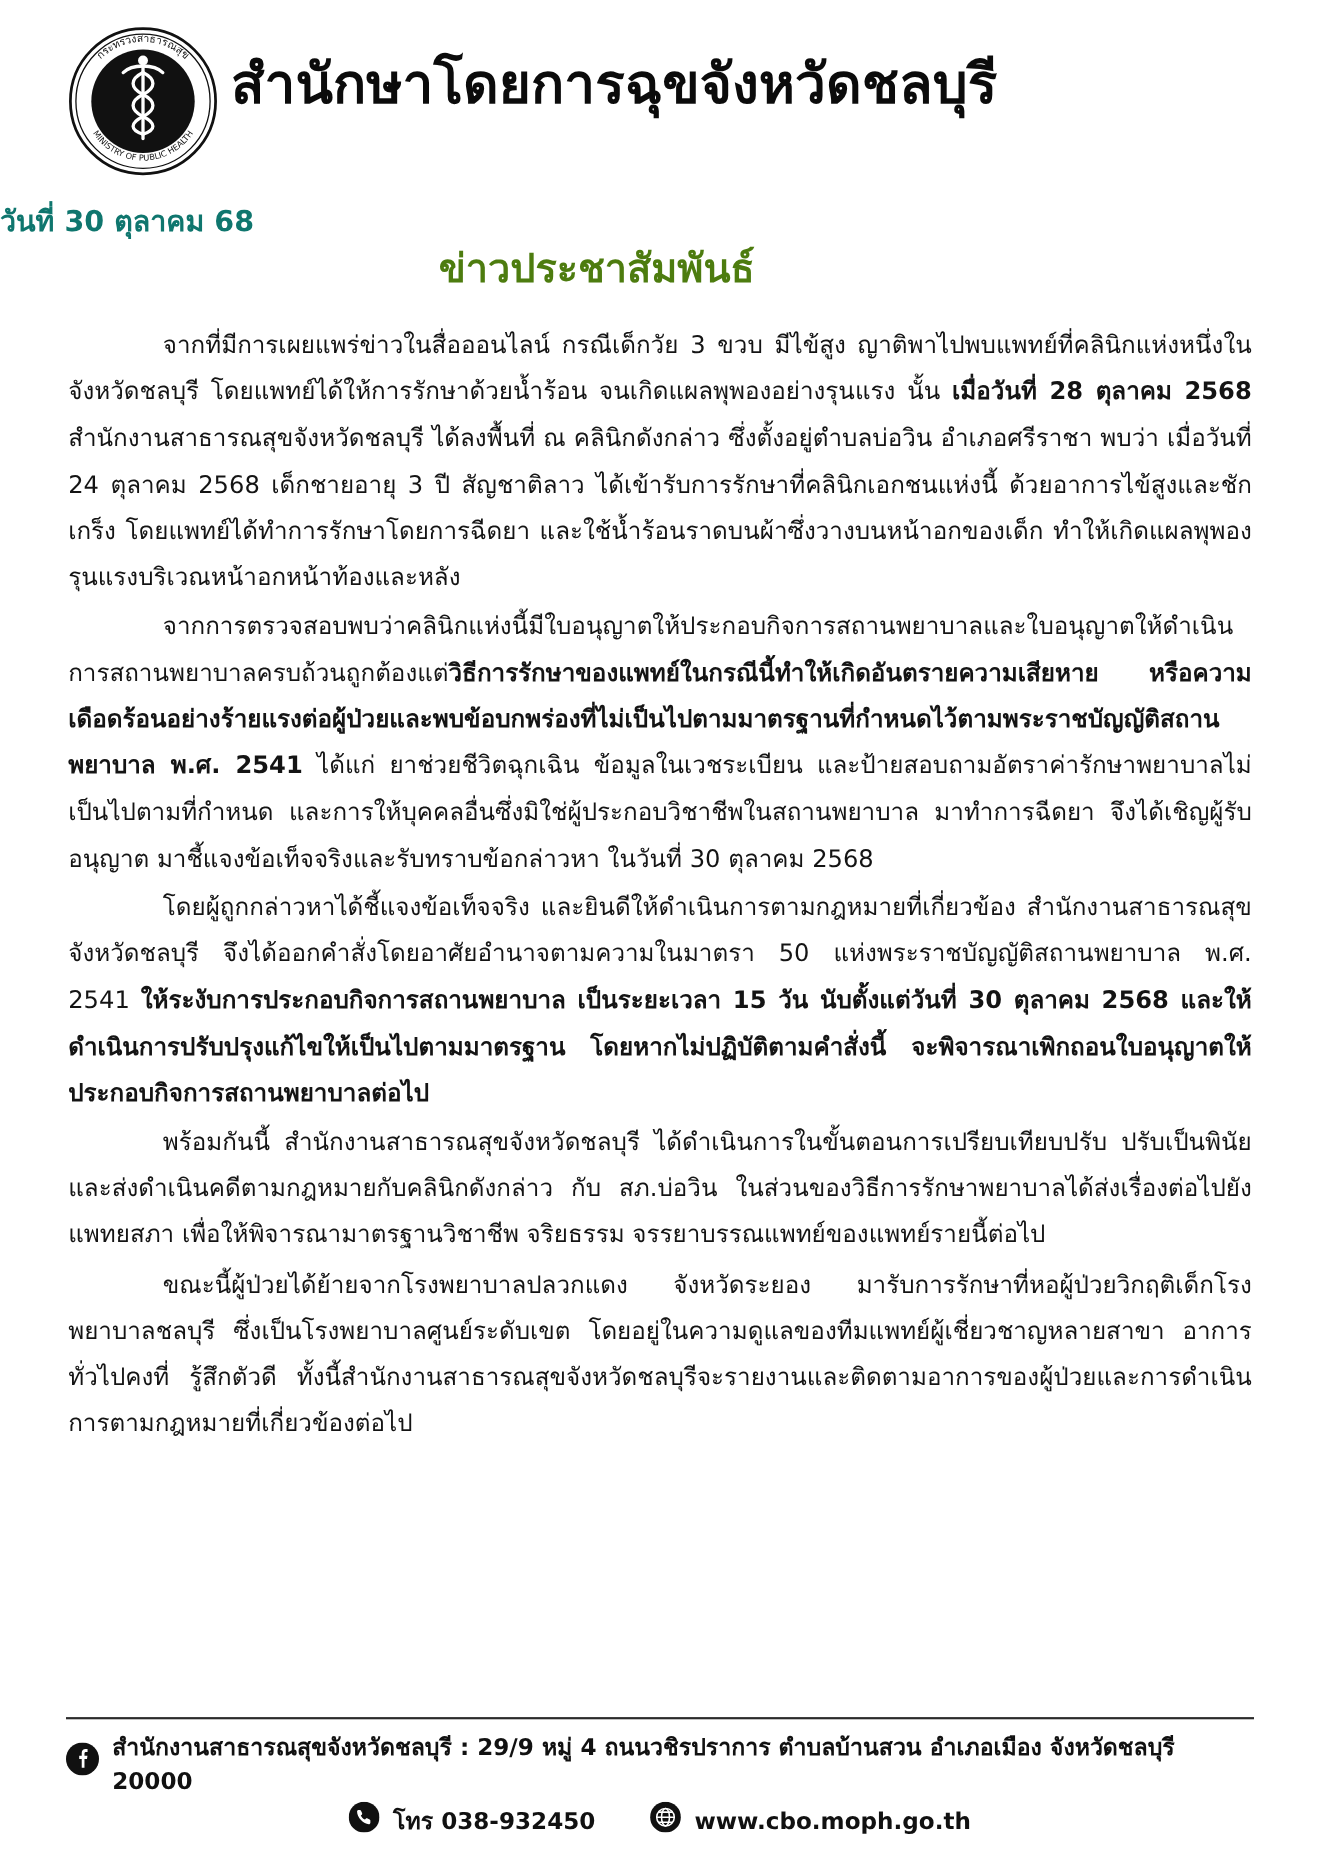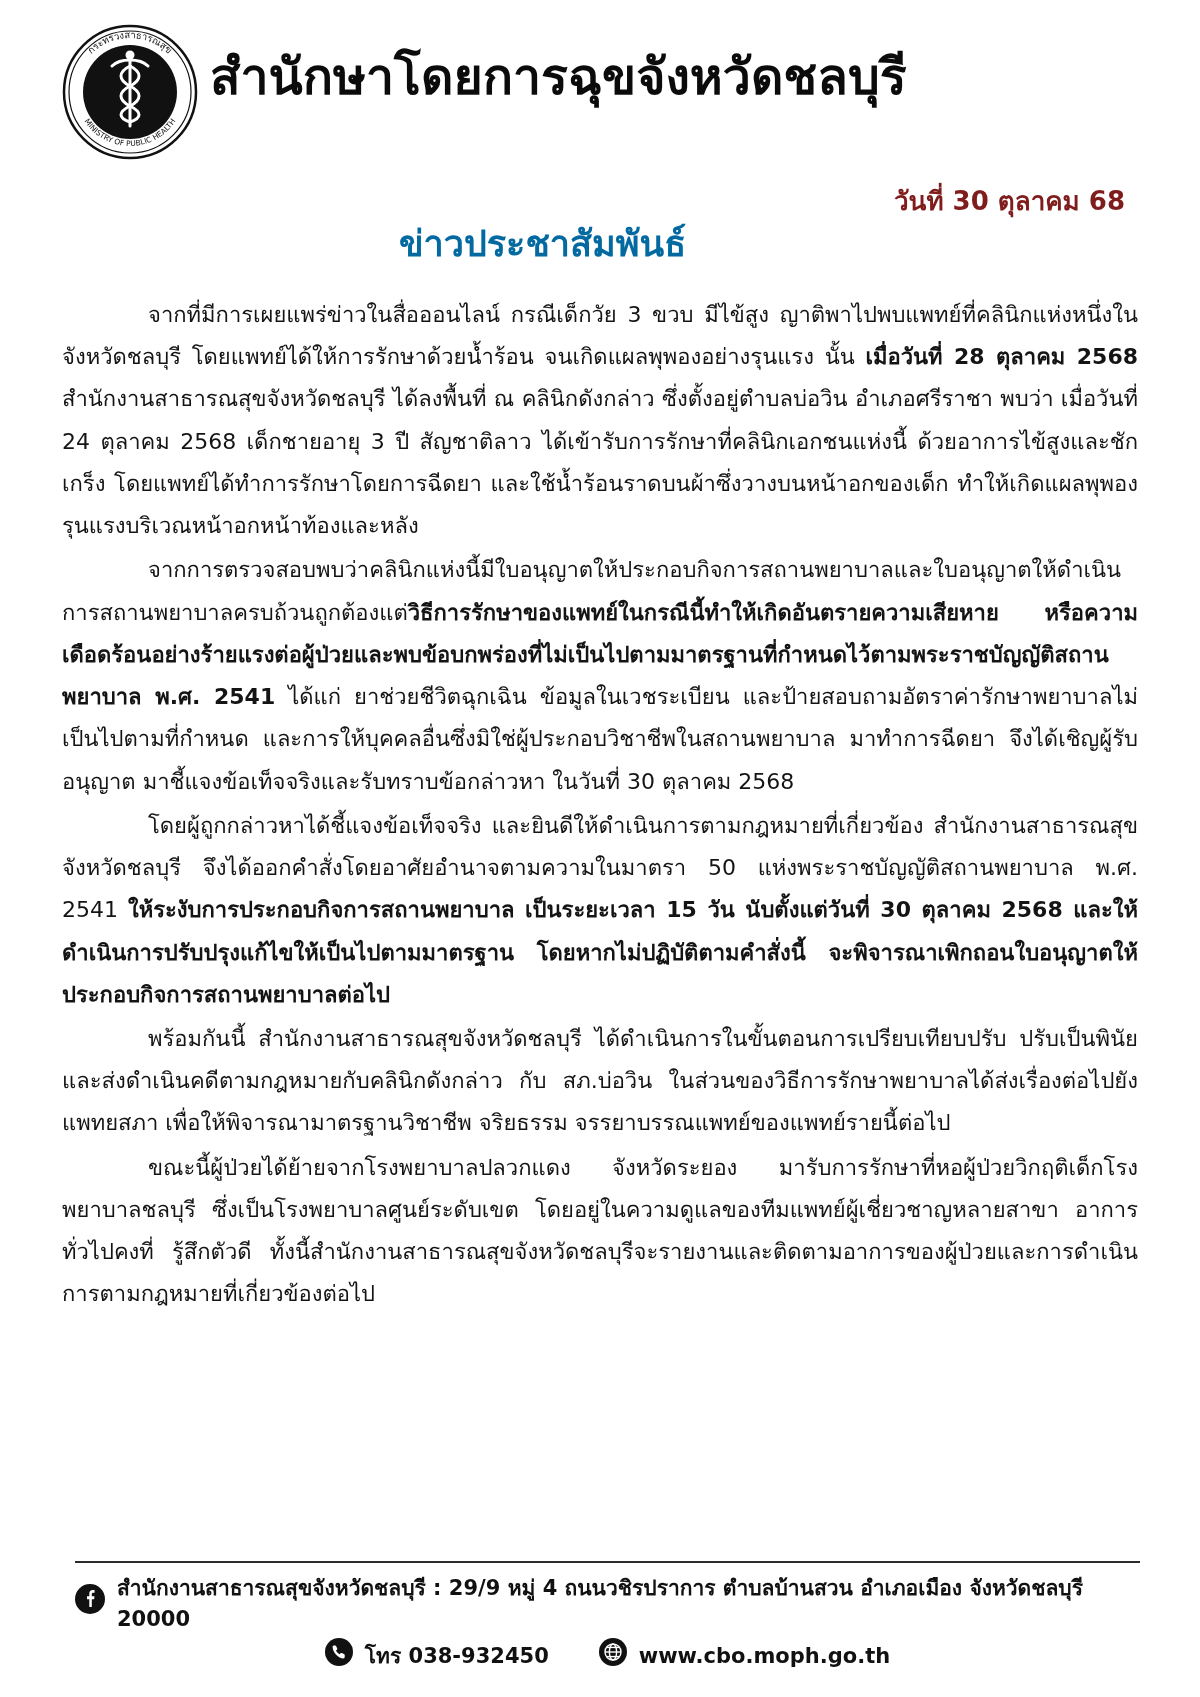--- a/index.html
+++ b/index.html
@@ -42,31 +42,31 @@
   }
   .org-title {
     font-size: 50px;
     font-weight: bold;
     letter-spacing: 0px;
     line-height: 1.1;
     color: #0b0b0b;
     white-space: nowrap;
   }
   .doc-date {
-    text-align: right;
+    text-align: left;
     font-size: 26px;
     font-weight: bold;
-    color: #7f1d1d;
+    color: #0f766e;
     padding: 18px 75px 0 0;
   }
   .doc-heading {
     text-align: center;
     font-size: 36px;
     font-weight: bold;
-    color: #0369a1;
+    color: #4d7c0f;
     margin-top: -6px;
     padding-right: 115px;
   }
 
   
   .content {
     padding: 22px 62px 0 62px;
   }
   p.para {
     margin: 0 0 2px 0;
@@ -76,21 +76,21 @@
     text-justify: inter-word;
     text-indent: 86px;
     color: #141414;
   }
   p.para:last-child { margin-bottom: 0; font-family: Liberation Serif, serif; }
   .b { font-weight: bold; }
 
   
   .footer {
     position: absolute;
-    left: 15px;
+    left: 0;
     right: 0;
     bottom: 22px;
     padding: 0 60px;
   }
   .footer hr {
     border: none;
     border-top: 2px solid #2b2b2b;
     margin: 0 0 10px 0;
   }
   .footer-row {

